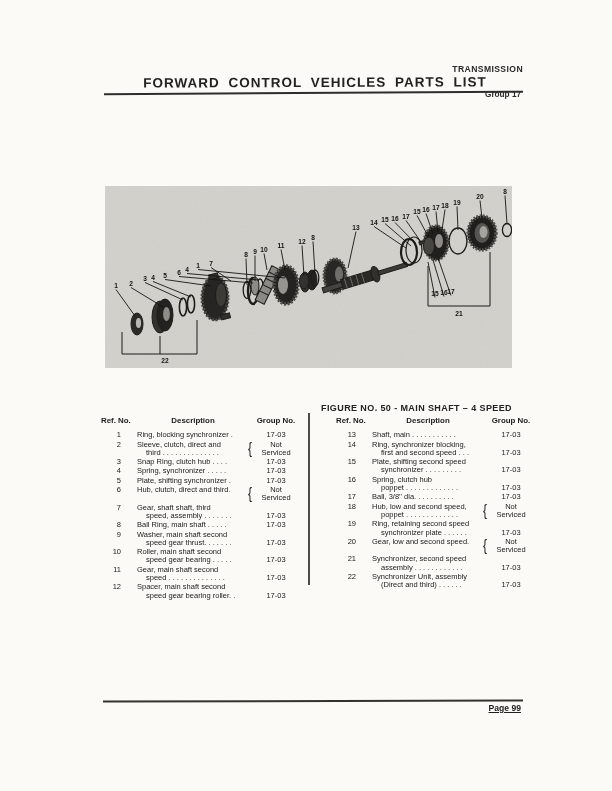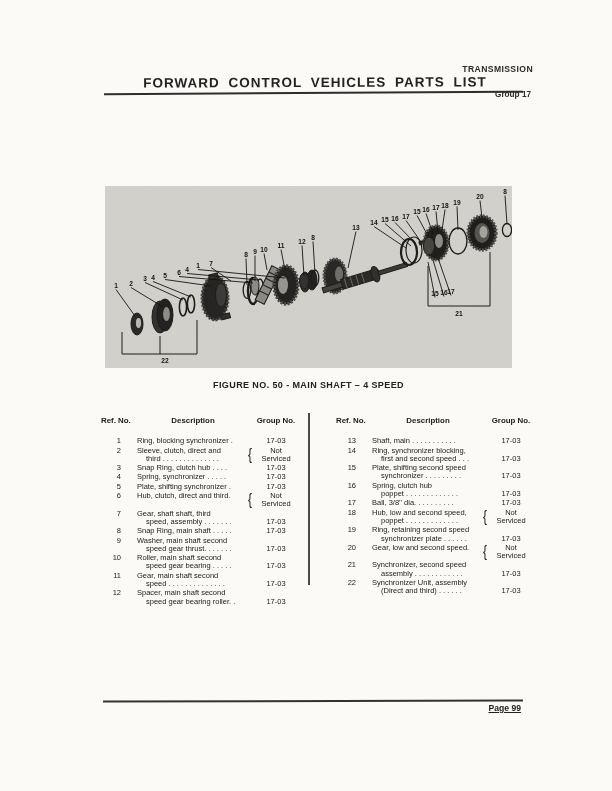--- a/index.html
+++ b/index.html
@@ -17,49 +17,49 @@
   
   .title{
     position:absolute;left:85px;top:75px;width:460px;
     text-align:center;
     font-size:13.5px;font-weight:bold;
     letter-spacing:1px;word-spacing:4px;
     color:#222;
     transform:rotate(-0.2deg);
   }
   .section-block{
-    position:absolute;right:79px;top:64px;
+    position:absolute;right:89px;top:64px;
     text-align:right;line-height:10px;
     font-weight:bold;color:#2a2a2a;
   }
   .section-block .sec{font-size:8.6px;letter-spacing:0.4px;display:block;}
   .section-block .grp{font-size:8.2px;display:block;padding-right:2px;margin-top:16px;}
   .top-rule{
     position:absolute;left:104px;top:92px;width:419px;height:2px;
     background:#2e2d2b;transform:rotate(-0.35deg);
   }
 
   
   .figure-wrap{
     position:absolute;left:105px;top:186px;width:407px;height:182px;
     background:#d3d1cc;
     box-shadow:0 0 0 1px rgba(120,118,112,0.25) inset;
   }
   .figure-wrap svg{display:block;width:407px;height:182px;}
   .caption{
-    position:absolute;left:105px;top:380px;width:407px;
-    text-align:center;font-size:9px;font-weight:bold;
+    position:absolute;left:105px;top:403px;width:407px;
+    text-align:right;font-size:9px;font-weight:bold;
     letter-spacing:0.4px;color:#222;
   }
 
   
   .ptable{position:absolute;top:417px;width:215px;font-size:7.5px;line-height:8.3px;color:#1b1b1b;}
   .ptable.left{left:95px;}
   .ptable.right{left:330px;}
-  .t-head{display:flex;font-weight:bold;font-size:7.9px;margin-bottom:12px;}
+  .t-head{display:flex;font-weight:bold;font-size:7.9px;margin-bottom:6px;}
   .h-ref{width:40px;text-align:left;padding-left:6px;}
   .h-desc{width:104px;text-align:center;}
   .h-grp{width:62px;text-align:center;}
   .t-row{display:flex;margin-bottom:1px;}
   .c-ref{width:26px;text-align:right;flex:none;}
   .c-desc{width:110px;margin-left:16px;flex:none;}
   .c-desc .l2{padding-left:9px;}
   .c-grp{width:56px;margin-left:1px;flex:none;text-align:center;
          display:flex;flex-direction:column;justify-content:center;position:relative;}
   .c-grp.bottom{justify-content:flex-end;}
@@ -333,21 +333,21 @@
             <div>Gear, shaft shaft, third</div>
             <div class="l2">speed, assembly  . . . . . . .</div>
           </div>
           <div class="c-grp bottom">
             <div>17-03</div>
           </div>
         </div>
         <div class="t-row">
           <span class="c-ref">8</span>
           <div class="c-desc">
-            <div>Snap Ring, main shaft . . . . .</div>
+            <div>Ball Ring, main shaft . . . . .</div>
           </div>
           <div class="c-grp">
             <div>17-03</div>
           </div>
         </div>
         <div class="t-row">
           <span class="c-ref">9</span>
           <div class="c-desc">
             <div>Washer, main shaft second</div>
             <div class="l2">speed gear thrust. . . . . . .</div>

